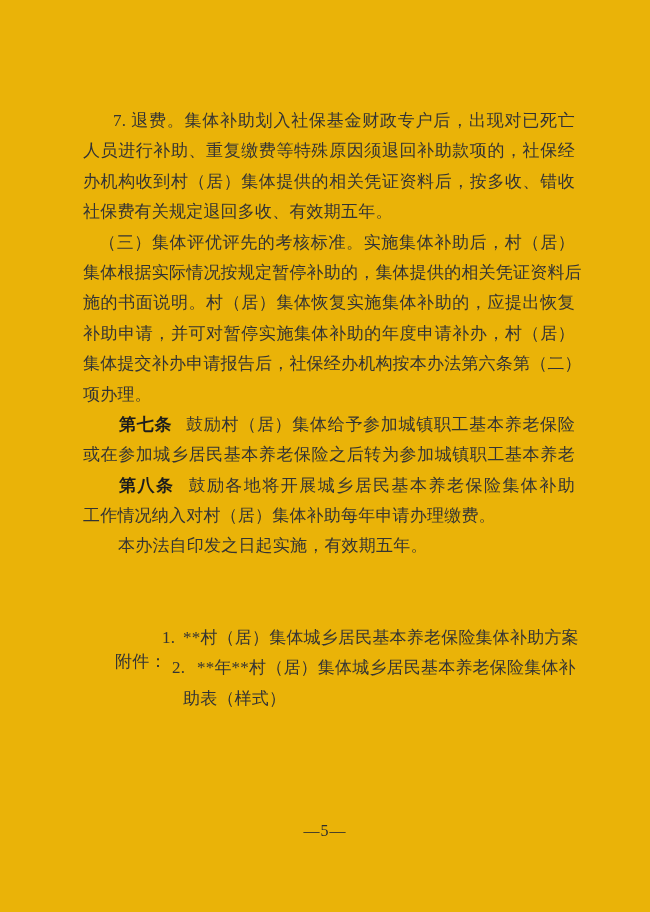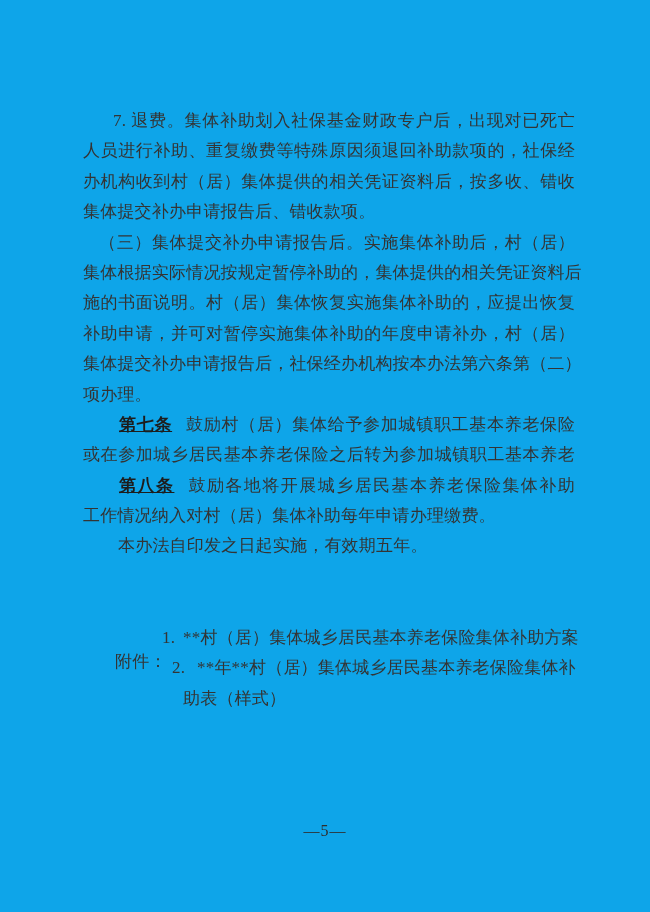--- a/index.html
+++ b/index.html
@@ -5,21 +5,21 @@
 <style>
   html, body {
     margin: 0;
     padding: 0;
     background: #ffffff;
   }
   .page {
     position: relative;
     width: 650px;
     height: 912px;
-    background: #0ea5e9;
+    background: #eab308;
     overflow: hidden;
     font-family: "Liberation Serif", "DejaVu Serif", serif;
     color: #343434;
   }
   .doc-body {
     position: absolute;
     left: 83px;
     top: 106px;
     width: 492px;
   }
@@ -44,21 +44,20 @@
   }
   
   .ind-p1    { padding-left: 30px; }
   .ind-paren { padding-left: 16px; }
   .ind-art   { padding-left: 36px; }
   .ind-last  { padding-left: 35px; }
   .art-bold {
     font-weight: 700;
     color: #1d1d1d;
     margin-right: 14px;
-    text-decoration: underline;
   }
   .att-line { position: relative; }
   .att-seg  { position: absolute; top: 0; }
   .page-number {
     position: absolute;
     left: 0;
     top: 820px;
     width: 100%;
     text-align: center;
     font-size: 16px;
@@ -68,22 +67,22 @@
   }
 </style>
 </head>
 <body>
 
 <div class="page">
   <div class="doc-body">
       <div class="line fill ind-p1">7. 退费。集体补助划入社保基金财政专户后，出现对已死亡</div>
       <div class="line fill">人员进行补助、重复缴费等特殊原因须退回补助款项的，社保经</div>
       <div class="line fill">办机构收到村（居）集体提供的相关凭证资料后，按多收、错收</div>
-      <div class="line">集体提交补办申请报告后、错收款项。</div>
-      <div class="line fill ind-paren">（三）集体提交补办申请报告后。实施集体补助后，村（居）</div>
+      <div class="line">社保费有关规定退回多收、有效期五年。</div>
+      <div class="line fill ind-paren">（三）集体评优评先的考核标准。实施集体补助后，村（居）</div>
       <div class="line fill">集体根据实际情况按规定暂停补助的，集体提供的相关凭证资料后</div>
       <div class="line fill">施的书面说明。村（居）集体恢复实施集体补助的，应提出恢复</div>
       <div class="line fill">补助申请，并可对暂停实施集体补助的年度申请补办，村（居）</div>
       <div class="line fill">集体提交补办申请报告后，社保经办机构按本办法第六条第（二）</div>
       <div class="line">项办理。</div>
       <div class="line fill ind-art"><span class="art-bold">第七条</span><span>鼓励村（居）集体给予参加城镇职工基本养老保险</span></div>
       <div class="line fill">或在参加城乡居民基本养老保险之后转为参加城镇职工基本养老</div>
       <div class="line fill ind-art"><span class="art-bold">第八条</span><span>鼓励各地将开展城乡居民基本养老保险集体补助</span></div>
       <div class="line">工作情况纳入对村（居）集体补助每年申请办理缴费。</div>
       <div class="line ind-last">本办法自印发之日起实施，有效期五年。</div>

